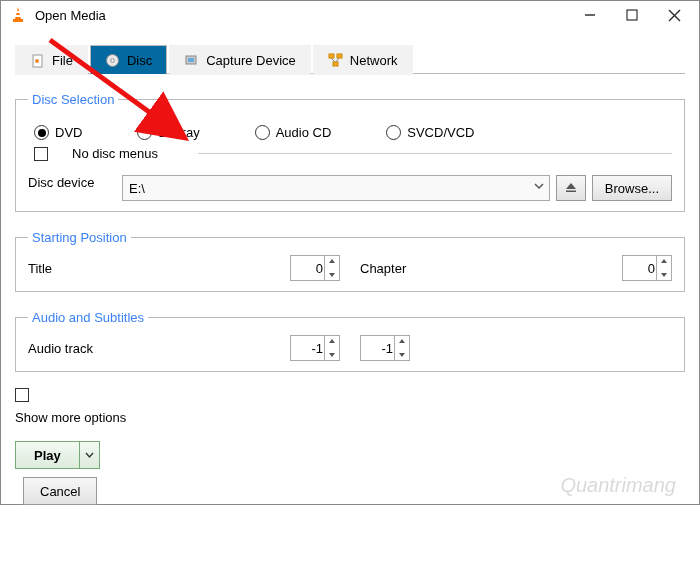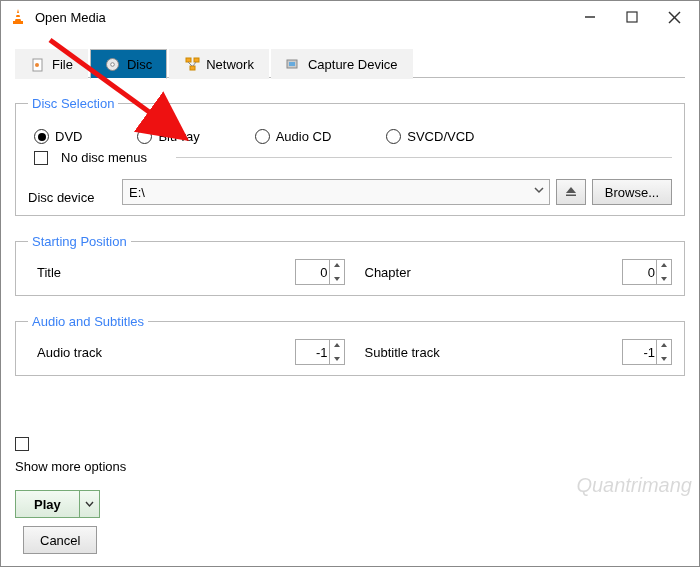--- a/index.html
+++ b/index.html
@@ -1,55 +1,55 @@
 <!DOCTYPE html>
 <html><head>
 <meta charset="utf-8">
 <style>
 * { box-sizing: border-box; font-family: "Segoe UI", Tahoma, sans-serif; font-size: 13px; }
 body { margin: 0; background: #fff; width: 700px; height: 567px; overflow: hidden; }
-.window { border: 1px solid #888; width: 700px; height: 567px; display: flex; flex-direction: column; }
+.window { border: 1px solid #888; width: 700px; height: 505px; display: flex; flex-direction: column; }
 .titlebar { display: flex; align-items: center; height: 32px; padding: 0 4px 0 8px; }
 .titlebar .vlc-icon { width: 18px; height: 18px; margin-right: 8px; }
 .titlebar .title { flex: 1; font-size: 13px; }
 .tbtn { width: 42px; height: 28px; display: flex; align-items: center; justify-content: center; }
 .content { flex: 1; padding: 8px 14px 8px 14px; display: flex; flex-direction: column; }
 .tabs { display: flex; border-bottom: 1px solid #bbb; margin-top: 6px; }
 .tab { display: flex; align-items: center; gap: 6px; padding: 6px 14px; border: 1px solid transparent; border-bottom: none; background: #f2f2f2; margin-right: 2px; position: relative; top: 2px; }
 .tab.active { background: #0369a1; border-color: #bbb; border-bottom: 1px solid #fff; }
 .tab .ticon { width: 16px; height: 16px; display: flex; align-items: center; justify-content: center; }
 fieldset { border: 1px solid #bbb; margin: 18px 0 0 0; padding: 10px 12px; }
 legend { padding: 0 4px; color: #3b82f6; font-size: 13px; }
 .radios { display: flex; gap: 55px; margin: 8px 0 1px 6px; align-items: center; }
 .radio { display: flex; align-items: center; gap: 6px; }
 .rcircle { width: 15px; height: 15px; border: 1.5px solid #333; border-radius: 50%; display: flex; align-items: center; justify-content: center; }
 .rcircle.sel::after { content: ""; width: 8px; height: 8px; background: #000; border-radius: 50%; }
 .cbox { width: 14px; height: 14px; border: 1.5px solid #333; display: inline-block; }
-.chkrow { display: flex; align-items: center; gap: 13px; margin: 6px 0 14px 6px; }
+.chkrow { display: flex; align-items: center; gap: 24px; margin: 6px 0 14px 6px; }
 .hrline { border-top: 1px solid #ccc; flex: 1; margin-left: 16px; }
-.row { display: flex; align-items: flex-end; margin-top: 6px; }
+.row { display: flex; align-items: flex-start; margin-top: 6px; }
 .lbl { width: 94px; }
 .select { flex: 1; height: 26px; border: 1px solid #aaa; display: flex; align-items: center; padding: 0 6px; background: #f9f9f9; position: relative; }
 .select .dd { position: absolute; right: 4px; top: 4px; }
 .btn { height: 26px; border: 1px solid #999; background: linear-gradient(#f7f7f7,#e3e3e3); padding: 0 12px; display: flex; align-items: center; justify-content: center; margin-left: 6px; cursor: default; }
 .eject { width: 30px; justify-content: center; }
 .spin { width: 50px; height: 26px; border: 1px solid #aaa; display: flex; align-items: center; justify-content: flex-end; padding-right: 16px; position: relative; background: #fff; }
 .spin .spctl { position: absolute; right: 0; top: 0; width: 15px; height: 24px; border-left: 1px solid #aaa; }
 .spin .spctl::before { content: ""; position: absolute; top: 3px; left: 4px; width: 0; height: 0; border-left: 3px solid transparent; border-right: 3px solid transparent; border-bottom: 4px solid #555; }
 .spin .spctl::after { content: ""; position: absolute; bottom: 3px; left: 4px; width: 0; height: 0; border-left: 3px solid transparent; border-right: 3px solid transparent; border-top: 4px solid #555; }
-.twocol { display: flex; gap: 20px; margin-left: 9px; }
+.twocol { display: flex; gap: 20px; }
 .half { flex: 1; display: flex; align-items: center; }
 .footer { display: flex; align-items: flex-start; padding: 8px 14px 12px; gap: 8px; flex-direction: column; }
 .footer .spacer { flex: 1; }
 .playbtn { display: flex; font-weight: bold; }
 .playbtn .main { height: 28px; border: 1px solid #7a7; background: linear-gradient(#f3faf3,#dcebdc); padding: 0 18px; display: flex; align-items: center; }
 .playbtn .dd { height: 28px; width: 20px; border: 1px solid #7a7; border-left: none; background: linear-gradient(#f3faf3,#dcebdc); display: flex; align-items: center; justify-content: center; }
 .cancel { height: 28px; border: 1px solid #999; background: linear-gradient(#f7f7f7,#e3e3e3); padding: 0 16px; display: flex; align-items: center; margin-left: 8px; }
 .arrow { position: absolute; left: 40px; top: 30px; pointer-events: none; }
-.watermark { position:absolute; right:8px; bottom:70px; opacity:0.15; font-size:20px; pointer-events:none; font-style:italic;}
+.watermark { position:absolute; right:24px; bottom:70px; opacity:0.15; font-size:20px; pointer-events:none; font-style:italic;}
 </style>
 </head>
 <body>
 
 <div class="window">
   <div class="titlebar">
     <span class="vlc-icon">
       <svg viewBox="0 0 18 18">
           <path d="M9 1 L12 13 L6 13 Z" fill="#ff7a00"></path>
           <rect x="4" y="13" width="10" height="3" fill="#ff7a00"></rect>
@@ -92,37 +92,37 @@
             <svg width="15" height="15">
               <circle cx="7.5" cy="7.5" r="6" fill="#e8e8e8" stroke="#888"></circle>
               <circle cx="7.5" cy="7.5" r="1.8" fill="#fff" stroke="#888"></circle>
             </svg>
           </span>
         <span>Disc</span>
       </div>
       <div class="tab">
         <span class="ticon">
             <svg width="15" height="15">
+              <rect x="1" y="3" width="10" height="8" fill="#ccc" stroke="#888"></rect>
+              <rect x="3" y="5" width="6" height="4" fill="#6ad"></rect>
+            </svg>
+          </span>
+        <span>Capture Device</span>
+      </div>
+      <div class="tab">
+        <span class="ticon">
+            <svg width="15" height="15">
               <rect x="1" y="1" width="5" height="4" fill="#f5a623" stroke="#c80"></rect>
               <rect x="9" y="1" width="5" height="4" fill="#f5a623" stroke="#c80"></rect>
               <rect x="5" y="9" width="5" height="4" fill="#f5a623" stroke="#c80"></rect>
               <line x1="3" y1="5" x2="7" y2="9" stroke="#888"></line>
               <line x1="11" y1="5" x2="8" y2="9" stroke="#888"></line>
             </svg>
           </span>
         <span>Network</span>
-      </div>
-      <div class="tab">
-        <span class="ticon">
-            <svg width="15" height="15">
-              <rect x="1" y="3" width="10" height="8" fill="#ccc" stroke="#888"></rect>
-              <rect x="3" y="5" width="6" height="4" fill="#6ad"></rect>
-            </svg>
-          </span>
-        <span>Capture Device</span>
       </div>
     </div>
 
     <fieldset>
       <legend>Disc Selection</legend>
       <div class="radios">
         <div class="radio">
             <span class="rcircle sel"></span>
             <span>DVD</span>
           </div>
@@ -188,21 +188,20 @@
       <legend>Audio and Subtitles</legend>
       <div class="twocol">
         <div class="half">
           <span style="flex:1">Audio track</span>
           <div class="spin">
               <span>-1</span>
               <span class="spctl"></span>
             </div>
         </div>
         <div class="half">
-          <span style="flex:1">Subtitle track</span>
           <div class="spin">
               <span>-1</span>
               <span class="spctl"></span>
             </div>
         </div>
       </div>
     </fieldset>
   </div>
 
   <div class="footer">

